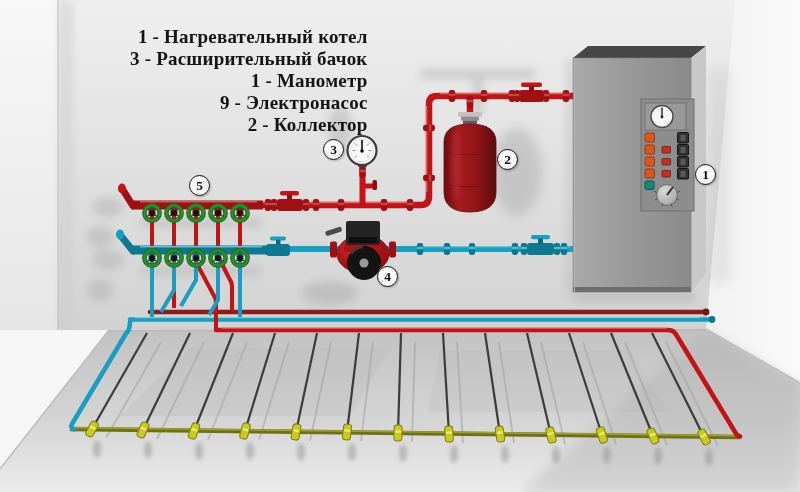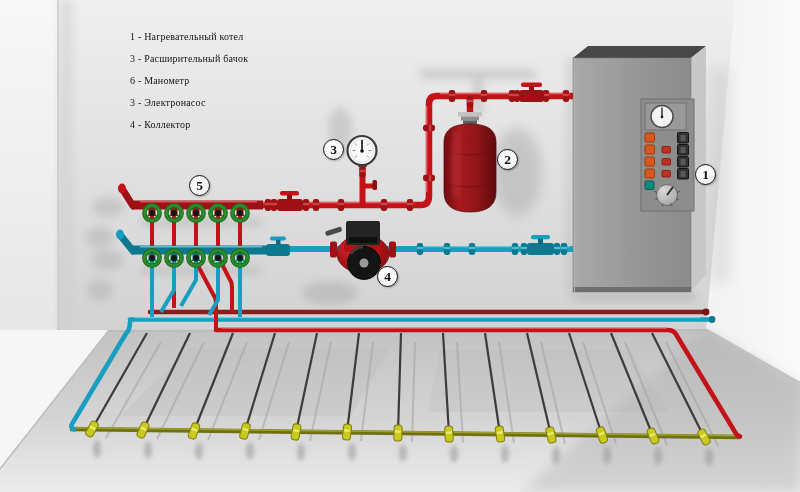--- a/index.html
+++ b/index.html
@@ -1,20 +1,20 @@
 <!DOCTYPE html>
 <html style="--color-pipe-hot: #c41318; --color-pipe-hot-dark: #9e1013; --color-pipe-cold: #169fc0; --color-pipe-cold-dark: #0c7990; --color-valve-wheel: #2e8b2e; --color-tank-red: #8e1417; --color-pump-red: #b01216; --color-floor-pipe: #6f7012; --color-floor-fitting: #c9c920; --color-loop-pipe: #3c3c3c; --color-label-ink: #141414;"><head>
 <meta charset="utf-8">
 <style>
   html,body{margin:0;padding:0;background:#fff;}
   .scene{position:relative;width:800px;height:492px;overflow:hidden;
          font-family:"Liberation Serif","DejaVu Serif",serif;background:#e6e6e6;}
   .scene svg{position:absolute;left:0;top:0;}
   .legend{position:absolute;left:130px;top:26px;z-index:6;color:var(--color-label-ink,#141414);
-          font-weight:normal;font-size:10px;line-height:22px;letter-spacing:.2px;}
+          font-weight:bold;font-size:19px;line-height:22px;letter-spacing:.2px;text-align:right;}
   .callout{position:absolute;z-index:7;width:19px;height:19px;border:1.6px solid #111;
            border-radius:50%;background:radial-gradient(circle at 35% 30%,#ffffff,#efefef);
            color:#111;font-size:13.5px;font-weight:bold;display:flex;align-items:center;
            justify-content:center;box-shadow:1px 1px 2px rgba(0,0,0,.25);}
   
   .s-hot{stroke:var(--color-pipe-hot,#c41318);}    .f-hot{fill:var(--color-pipe-hot,#c41318);}
   .s-hotd{stroke:var(--color-pipe-hot-dark,#9e1013);} .f-hotd{fill:var(--color-pipe-hot-dark,#9e1013);}
   .s-cold{stroke:var(--color-pipe-cold,#169fc0);}  .f-cold{fill:var(--color-pipe-cold,#169fc0);}
   .s-coldd{stroke:var(--color-pipe-cold-dark,#0c7990);} .f-coldd{fill:var(--color-pipe-cold-dark,#0c7990);}
   .s-wheel{stroke:var(--color-valve-wheel,#2e8b2e);}
@@ -426,23 +426,23 @@
       <line x1="369" y1="157.5" x2="367" y2="155.5"></line>
     </g>
     <line x1="362" y1="151" x2="362" y2="140" stroke="#111" stroke-width="1.6"></line>
     <circle cx="362" cy="151" r="1.8" fill="#111"></circle>
   </g>
 </svg>
 
   <div class="legend">
     <div>1 - Нагревательный котел</div>
     <div>3 - Расширительный бачок</div>
-    <div>6 - Манометр</div>
-    <div>3 - Электронасос</div>
-    <div>4 - Коллектор</div>
+    <div>1 - Манометр</div>
+    <div>9 - Электронасос</div>
+    <div>2 - Коллектор</div>
   </div>
 
   <div class="callout" style="left:695px;top:164px;">1</div>
   <div class="callout" style="left:497px;top:149px;">2</div>
   <div class="callout" style="left:323px;top:139px;">3</div>
   <div class="callout" style="left:377px;top:266px;">4</div>
   <div class="callout" style="left:189px;top:175px;">5</div>
 
 </div>
 

